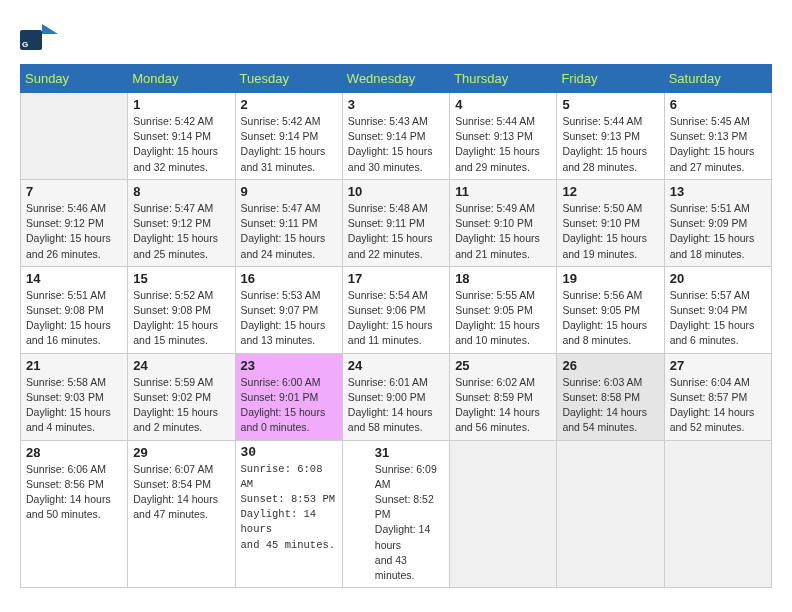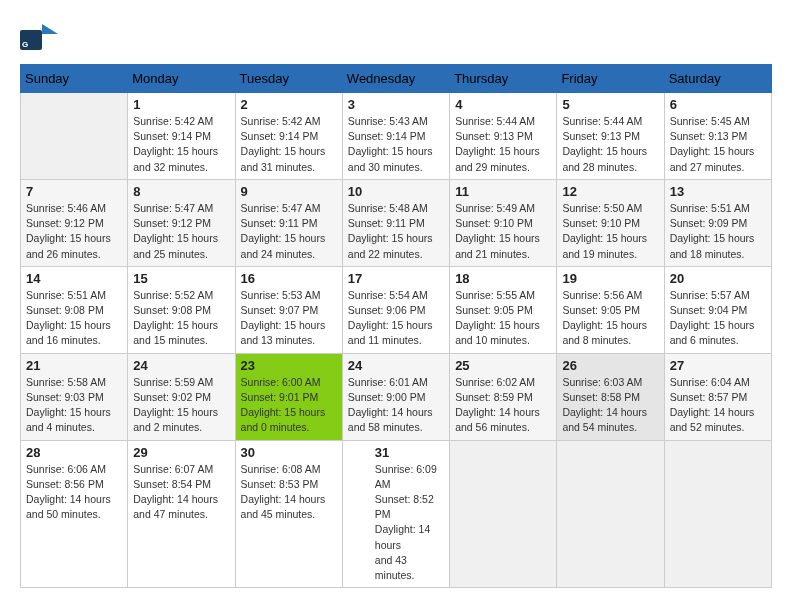--- a/index.html
+++ b/index.html
@@ -33,21 +33,21 @@
       font-size: 16px;
       color: #333;
     }
     .calendar-table {
       width: 100%;
       border-collapse: collapse;
       font-size: 11px;
     }
     .calendar-table th {
       background-color: #2a6db5;
-      color: #000000;
+      color: #bef264;
       padding: 6px 4px;
       text-align: left;
       font-size: 13px;
       font-weight: normal;
       border: 1px solid #2a6db5;
     }
     .calendar-table td {
       border: 1px solid #ccc;
       vertical-align: top;
       padding: 4px 5px;
@@ -205,21 +205,21 @@
       </tr>
       <tr>
         <td style="background: rgb(245, 245, 245);">
           <span class="day-number">21</span>
           <div class="day-info">Sunrise: 5:58 AM<br>Sunset: 9:03 PM<br>Daylight: 15 hours<br>and 4 minutes.</div>
         </td>
         <td style="background: rgb(245, 245, 245);">
           <span class="day-number">24</span>
           <div class="day-info">Sunrise: 5:59 AM<br>Sunset: 9:02 PM<br>Daylight: 15 hours<br>and 2 minutes.</div>
         </td>
-        <td style="background: #84cc16; margin-left: 30px;">
+        <td style="background: #f0abfc; margin-left: 30px;">
           <span class="day-number">23</span>
           <div class="day-info">Sunrise: 6:00 AM<br>Sunset: 9:01 PM<br>Daylight: 15 hours<br>and 0 minutes.</div>
         </td>
         <td style="background: rgb(245, 245, 245);">
           <span class="day-number">24</span>
           <div class="day-info">Sunrise: 6:01 AM<br>Sunset: 9:00 PM<br>Daylight: 14 hours<br>and 58 minutes.</div>
         </td>
         <td style="background: rgb(245, 245, 245);">
           <span class="day-number">25</span>
           <div class="day-info">Sunrise: 6:02 AM<br>Sunset: 8:59 PM<br>Daylight: 14 hours<br>and 56 minutes.</div>
@@ -235,21 +235,21 @@
       </tr>
       <tr>
         <td style="background: rgb(255, 255, 255);">
           <span class="day-number">28</span>
           <div class="day-info">Sunrise: 6:06 AM<br>Sunset: 8:56 PM<br>Daylight: 14 hours<br>and 50 minutes.</div>
         </td>
         <td style="background: rgb(255, 255, 255);">
           <span class="day-number">29</span>
           <div class="day-info">Sunrise: 6:07 AM<br>Sunset: 8:54 PM<br>Daylight: 14 hours<br>and 47 minutes.</div>
         </td>
-        <td style="background: rgb(255, 255, 255);">
+        <td style="background: rgb(255, 255, 255); font-family: Liberation Mono, monospace;">
           <span class="day-number">30</span>
           <div class="day-info">Sunrise: 6:08 AM<br>Sunset: 8:53 PM<br>Daylight: 14 hours<br>and 45 minutes.</div>
         </td>
         <td style="background: rgb(255, 255, 255); padding-left: 32px;">
           <span class="day-number">31</span>
           <div class="day-info">Sunrise: 6:09 AM<br>Sunset: 8:52 PM<br>Daylight: 14 hours<br>and 43 minutes.</div>
         </td>
         <td class="empty-cell"></td>
         <td class="empty-cell"></td>
         <td class="empty-cell"></td>

